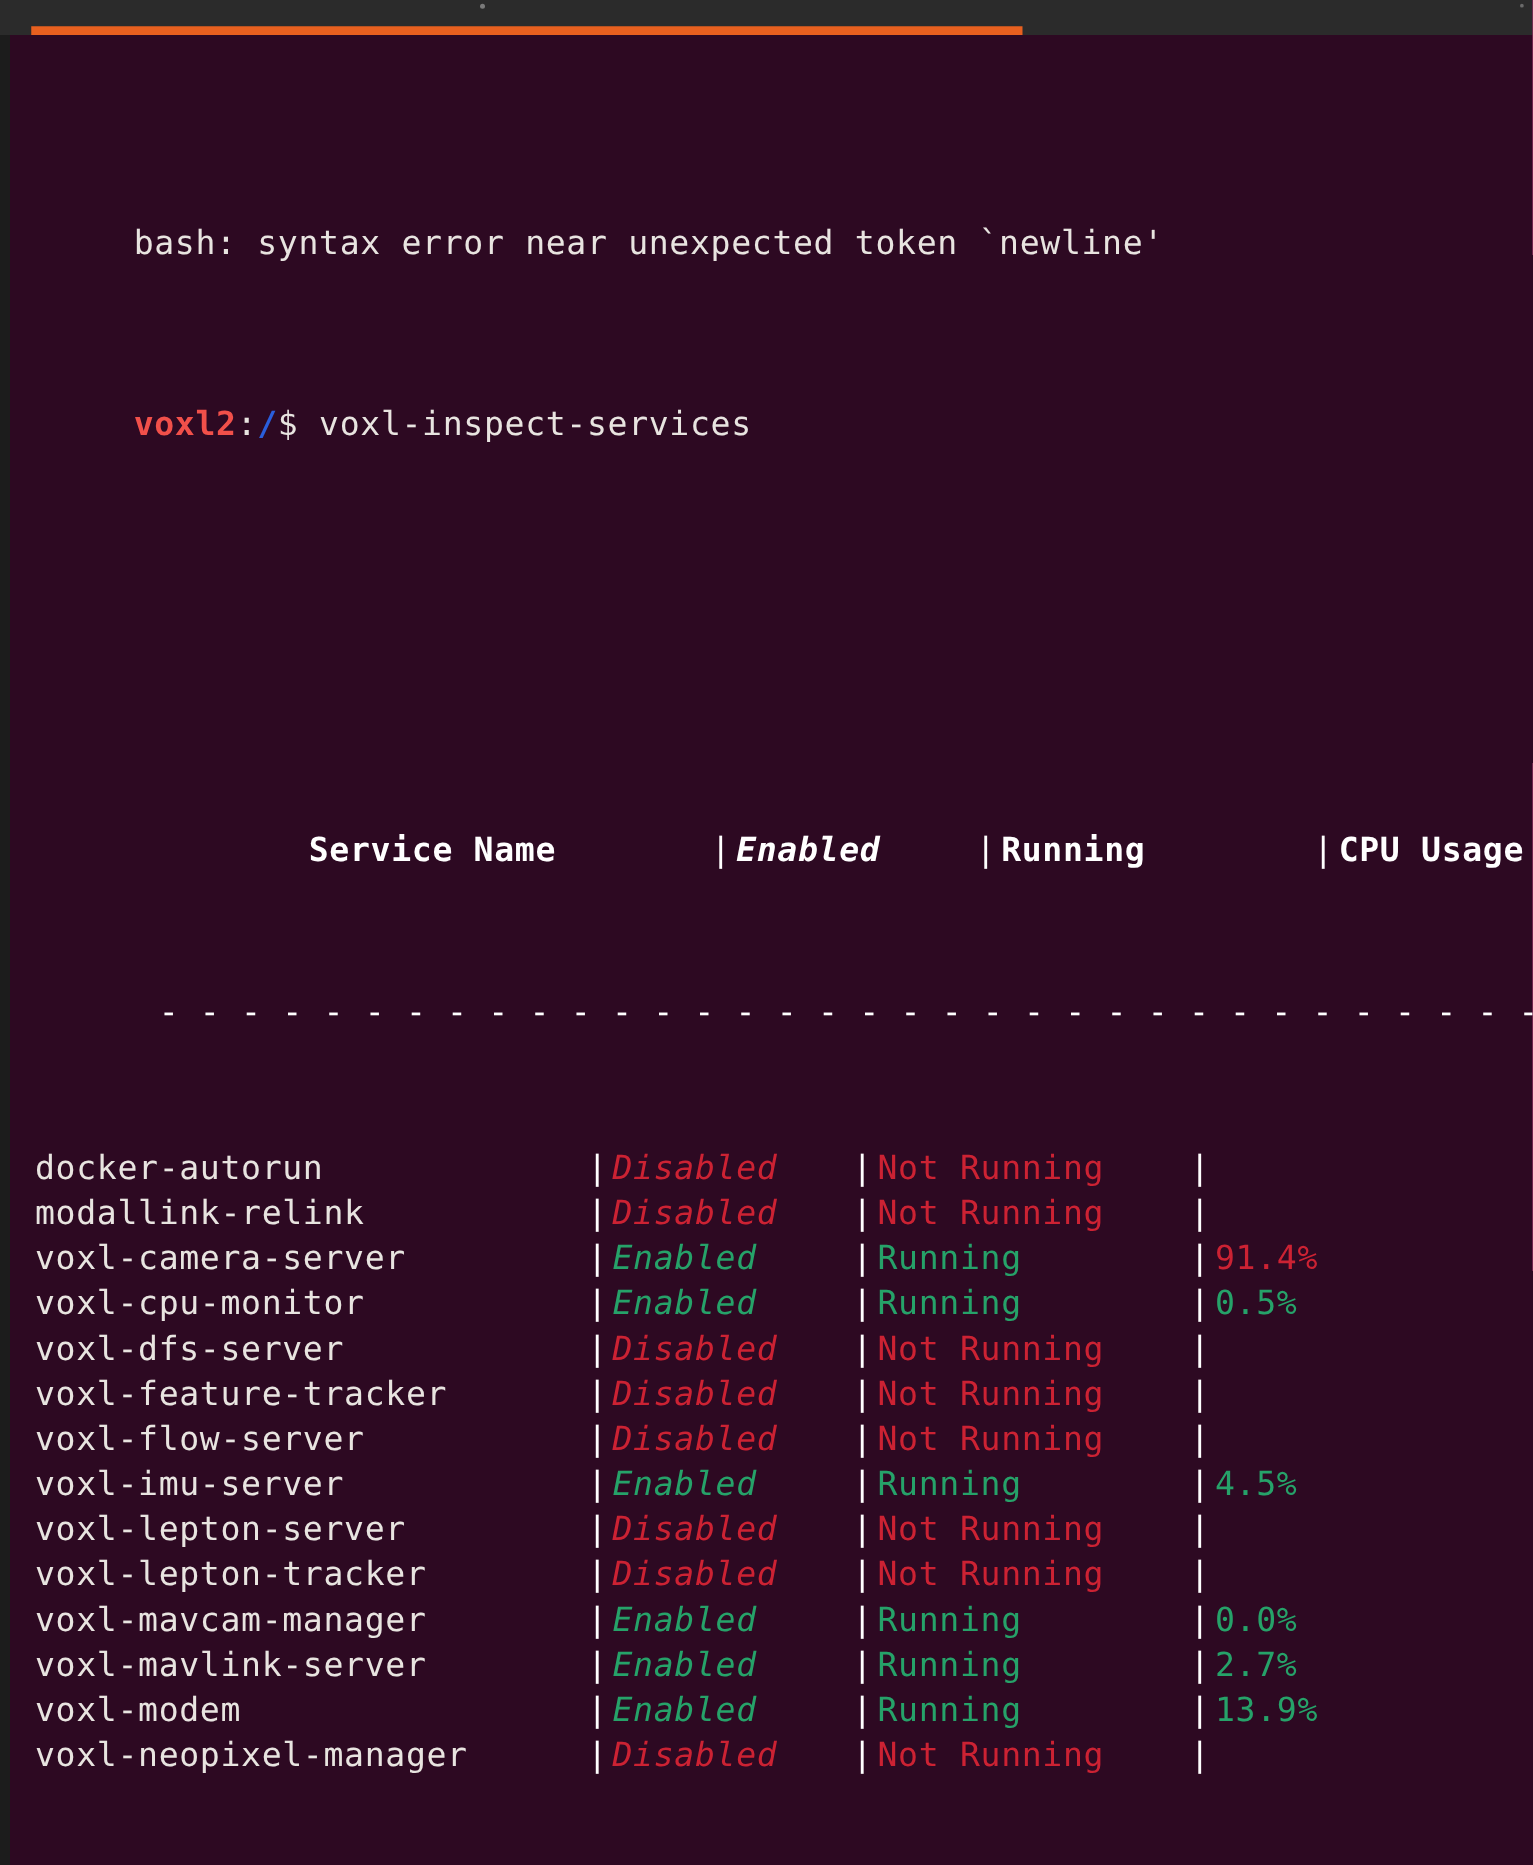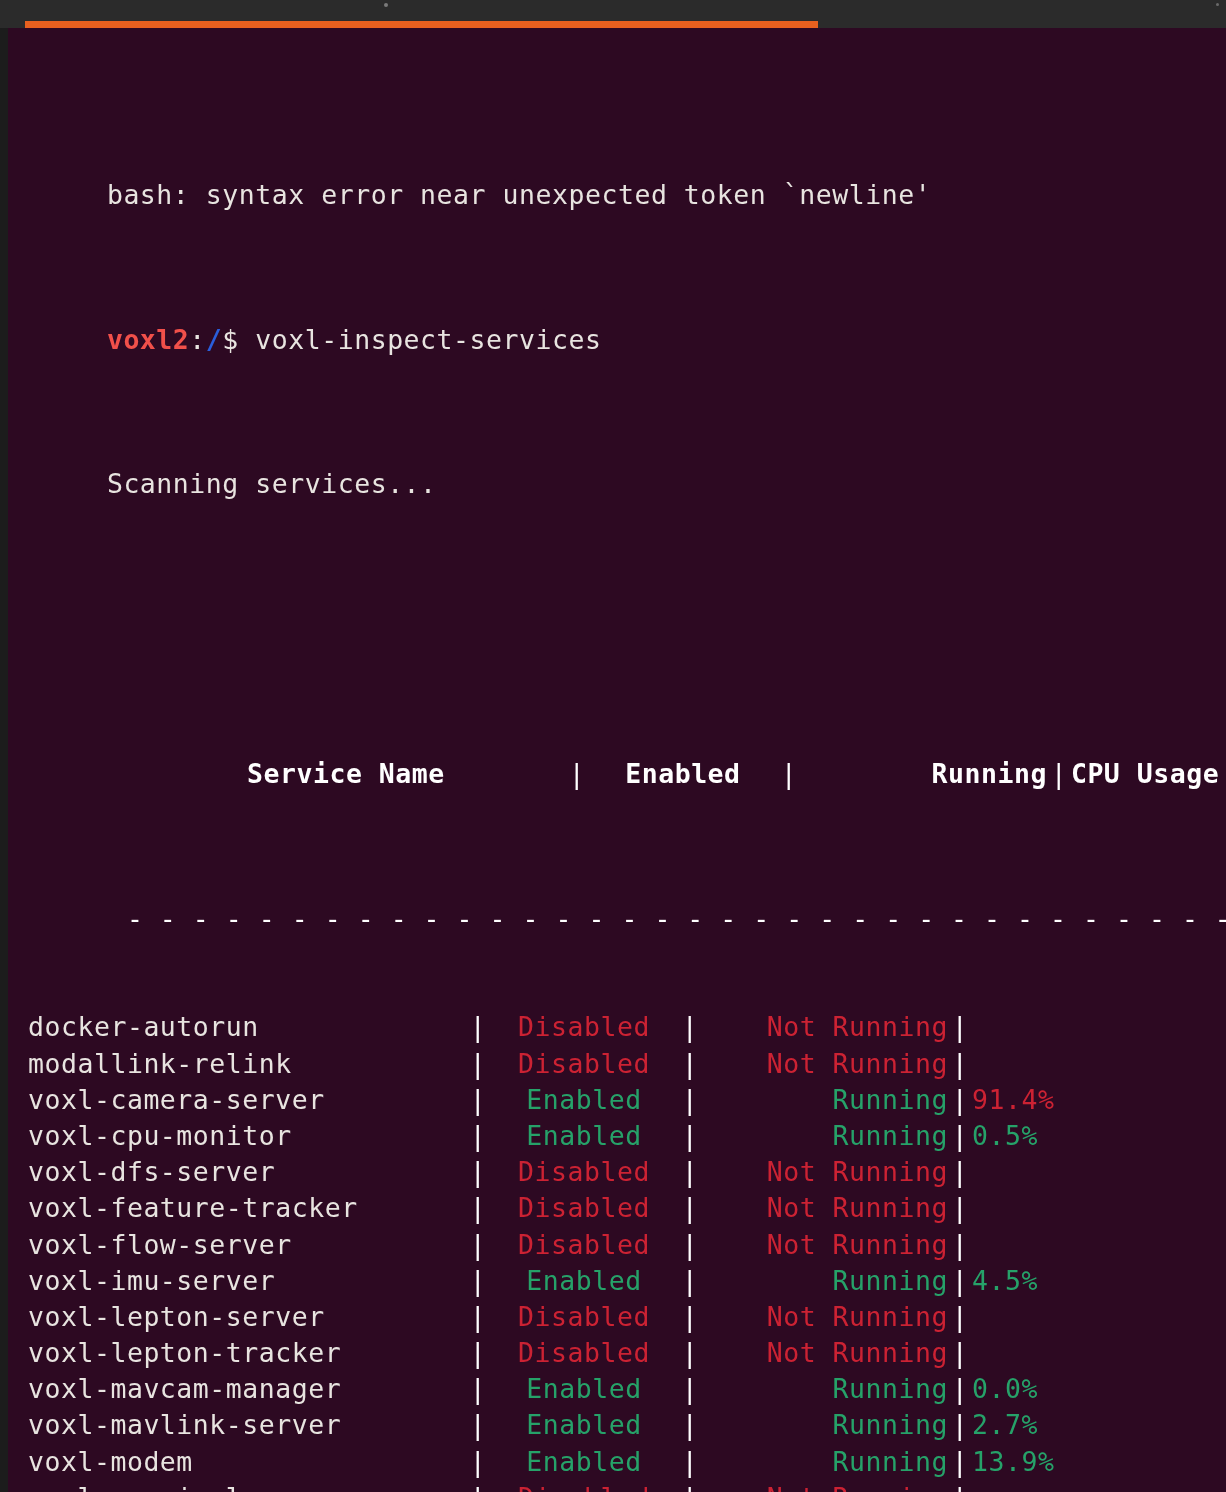--- a/index.html
+++ b/index.html
@@ -84,22 +84,22 @@
   .c-redbold { color: #f1504a; font-weight: bold; text-align: right; }
   .c-green   { color: #26a269; }
   .c-blue    { color: #2a5edb; font-weight: bold; }
 
   .hdr { font-weight: bold; color: #ffffff; text-align: center; }
   .sep { color: #ffffff; }
 
   .row { display: block; height: 36.2px; }
   .col-name { display: inline-block; width: 458px; padding-left: 20px; }
   .col-pipe { display: inline-block; width: 24px; text-align: center; }
-  .col-en   { display: inline-block; width: 188px; text-align: center; }
-  .col-run  { display: inline-block; width: 246px; text-align: right; }
+  .col-en   { display: inline-block; width: 188px; text-align: left; font-style: italic; }
+  .col-run  { display: inline-block; width: 246px; text-align: left; margin-top: 16px; }
   .col-cpu  { display: inline-block; width: 190px; }
 </style>
 </head>
 <body>
 
 <div id="window">
 
   <div id="titlebar">
     <div id="titlebar-dot-a"></div>
     <div id="titlebar-dot-b"></div>
@@ -111,23 +111,20 @@
   <div id="terminal">
 
     <div class="line">
       <span class="c-white">bash: syntax error near unexpected token `newline'</span>
     </div>
 
     <div class="line">
       <span class="c-redbold">voxl2</span><span class="c-white">:</span><span class="c-blue">/</span><span class="c-white">$</span><span class="c-white"> </span><span class="c-white">voxl-inspect-services</span>
     </div>
 
-    <div class="line">
-      <span class="c-white">Scanning services...</span>
-    </div>
 
     <div class="spacer"></div>
 
     <div class="row">
       <span class="col-name hdr">Service Name</span><span class="col-pipe sep">|</span><span class="col-en hdr">Enabled</span><span class="col-pipe sep">|</span><span class="col-run hdr">Running</span><span class="col-pipe sep">|</span><span class="hdr">CPU Usage</span>
     </div>
 
     <div class="line" style="padding-left:20px;">
       <span class="sep">- - - - - - - - - - - - - - - - - - - - - - - - - - - - - - - - - - - - - - - - - - - - - - - - - -</span>
     </div>

